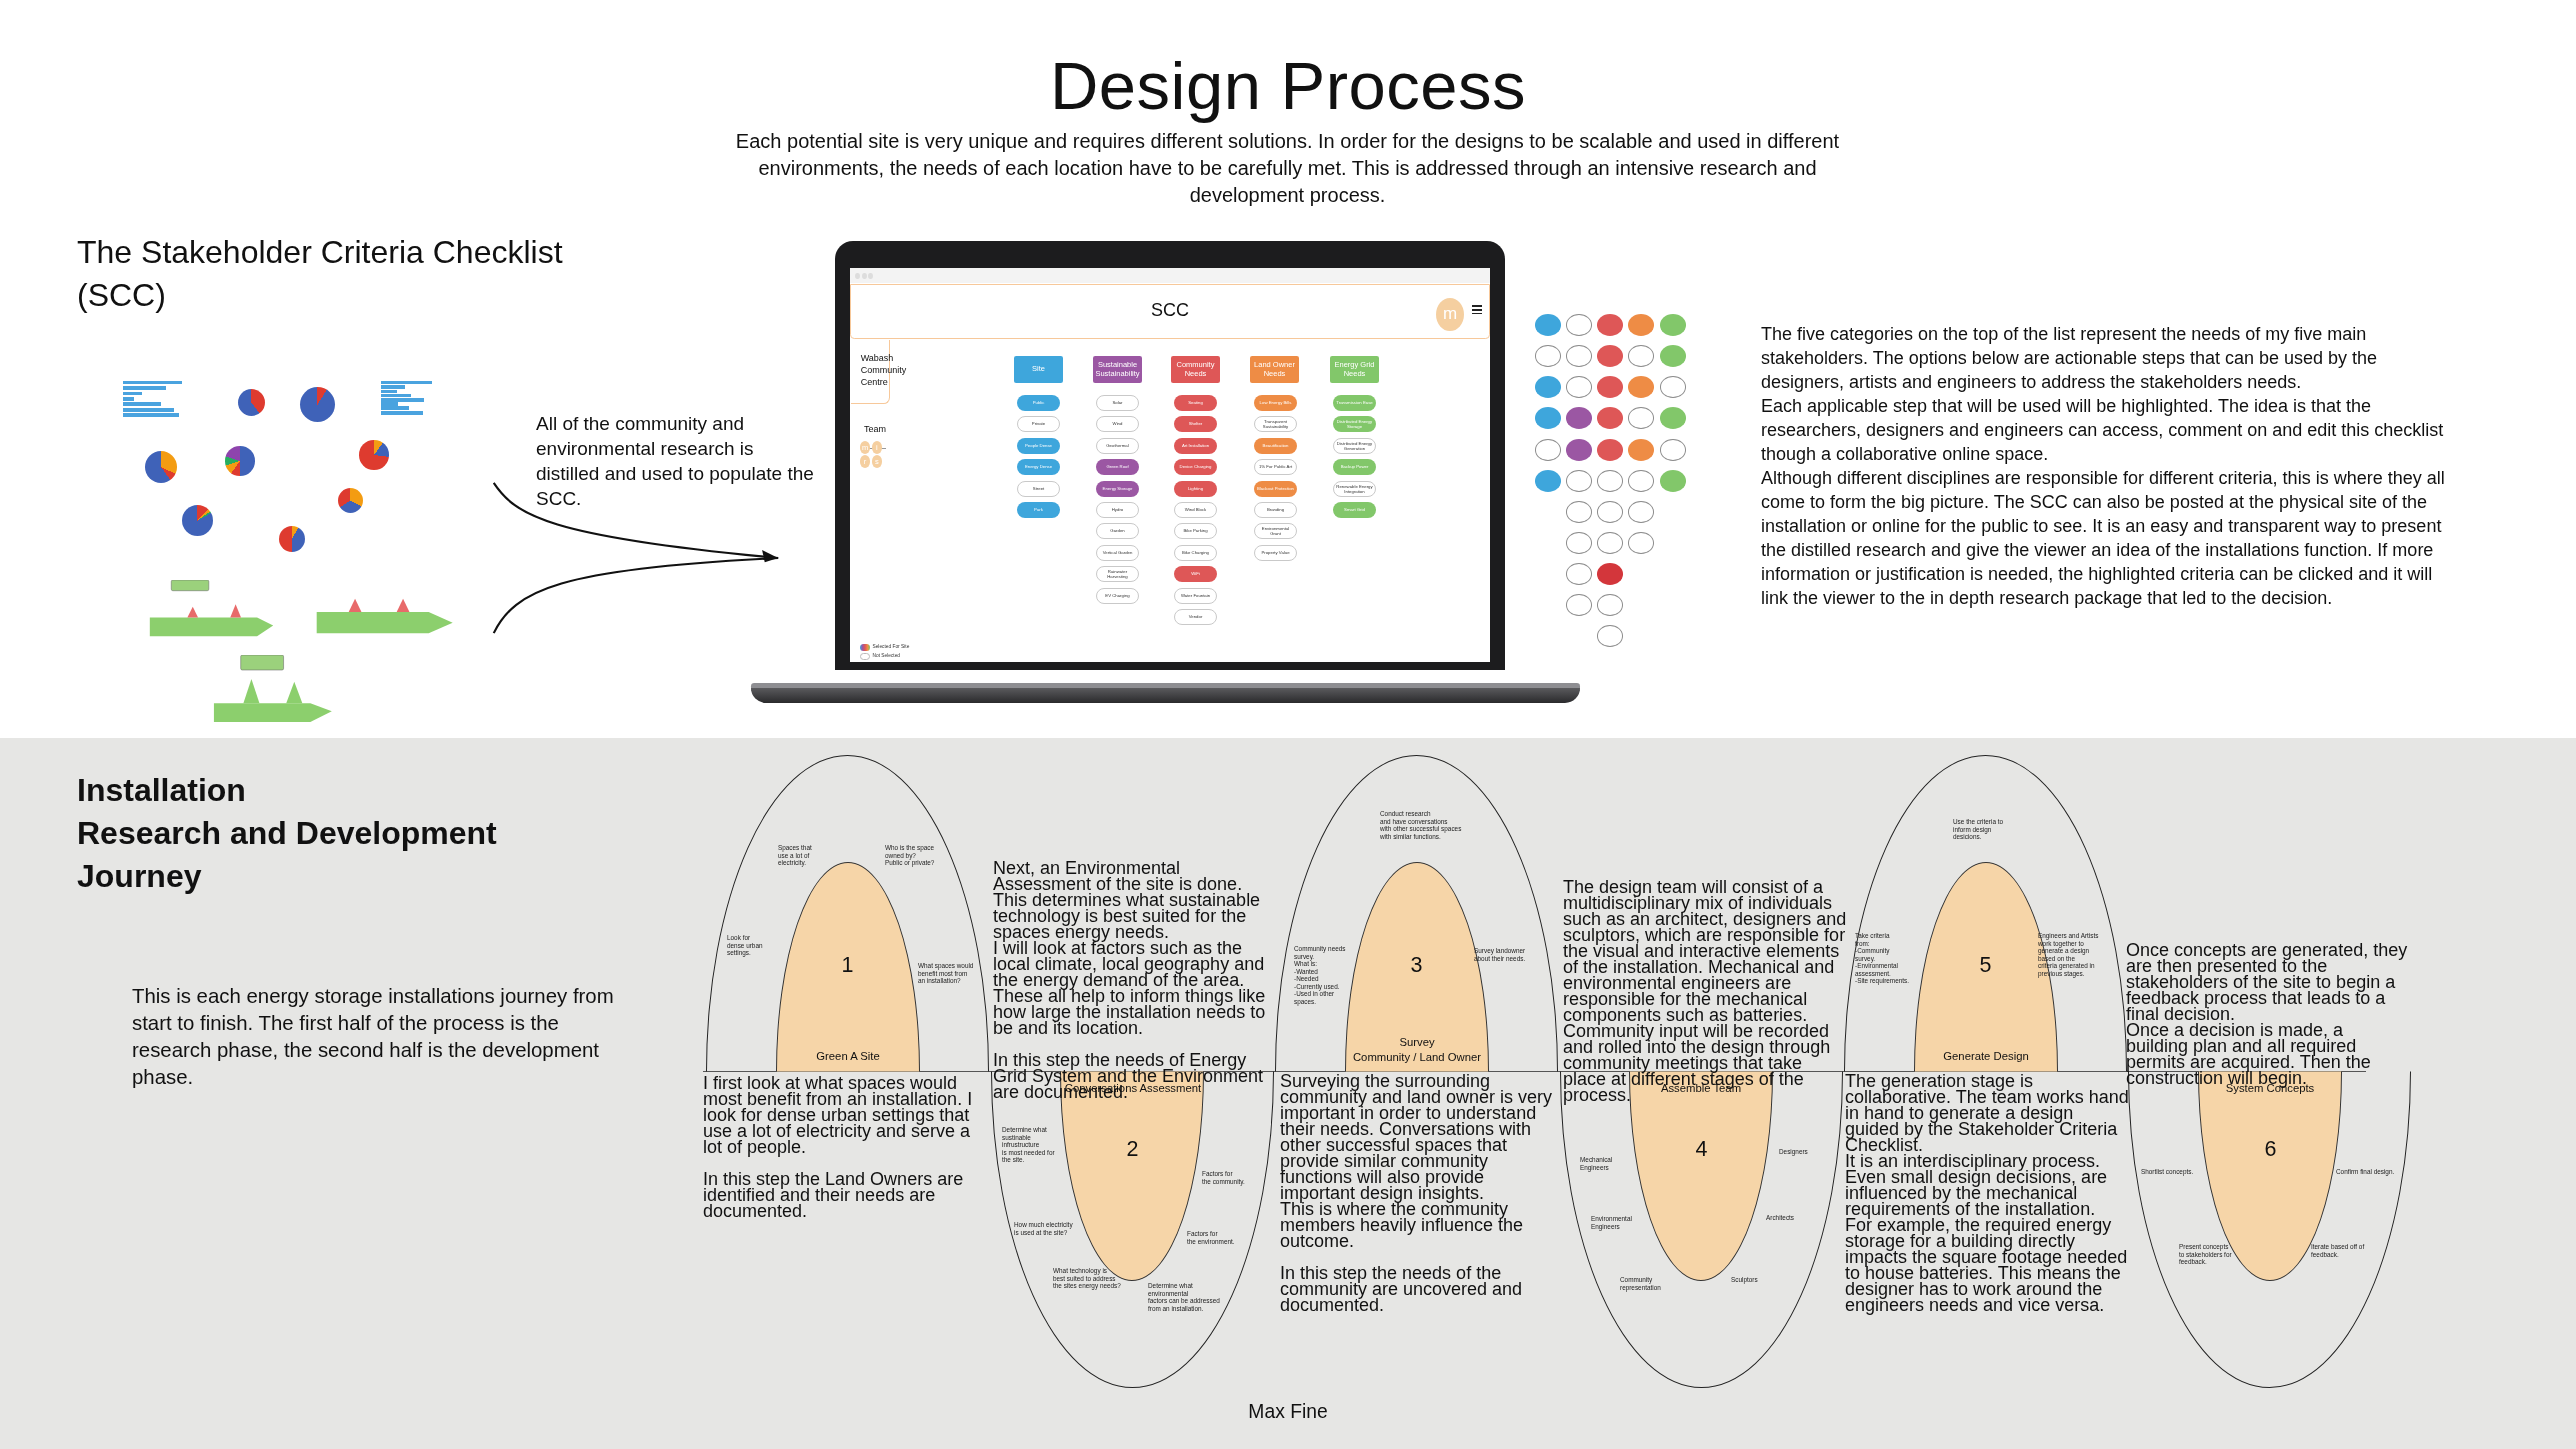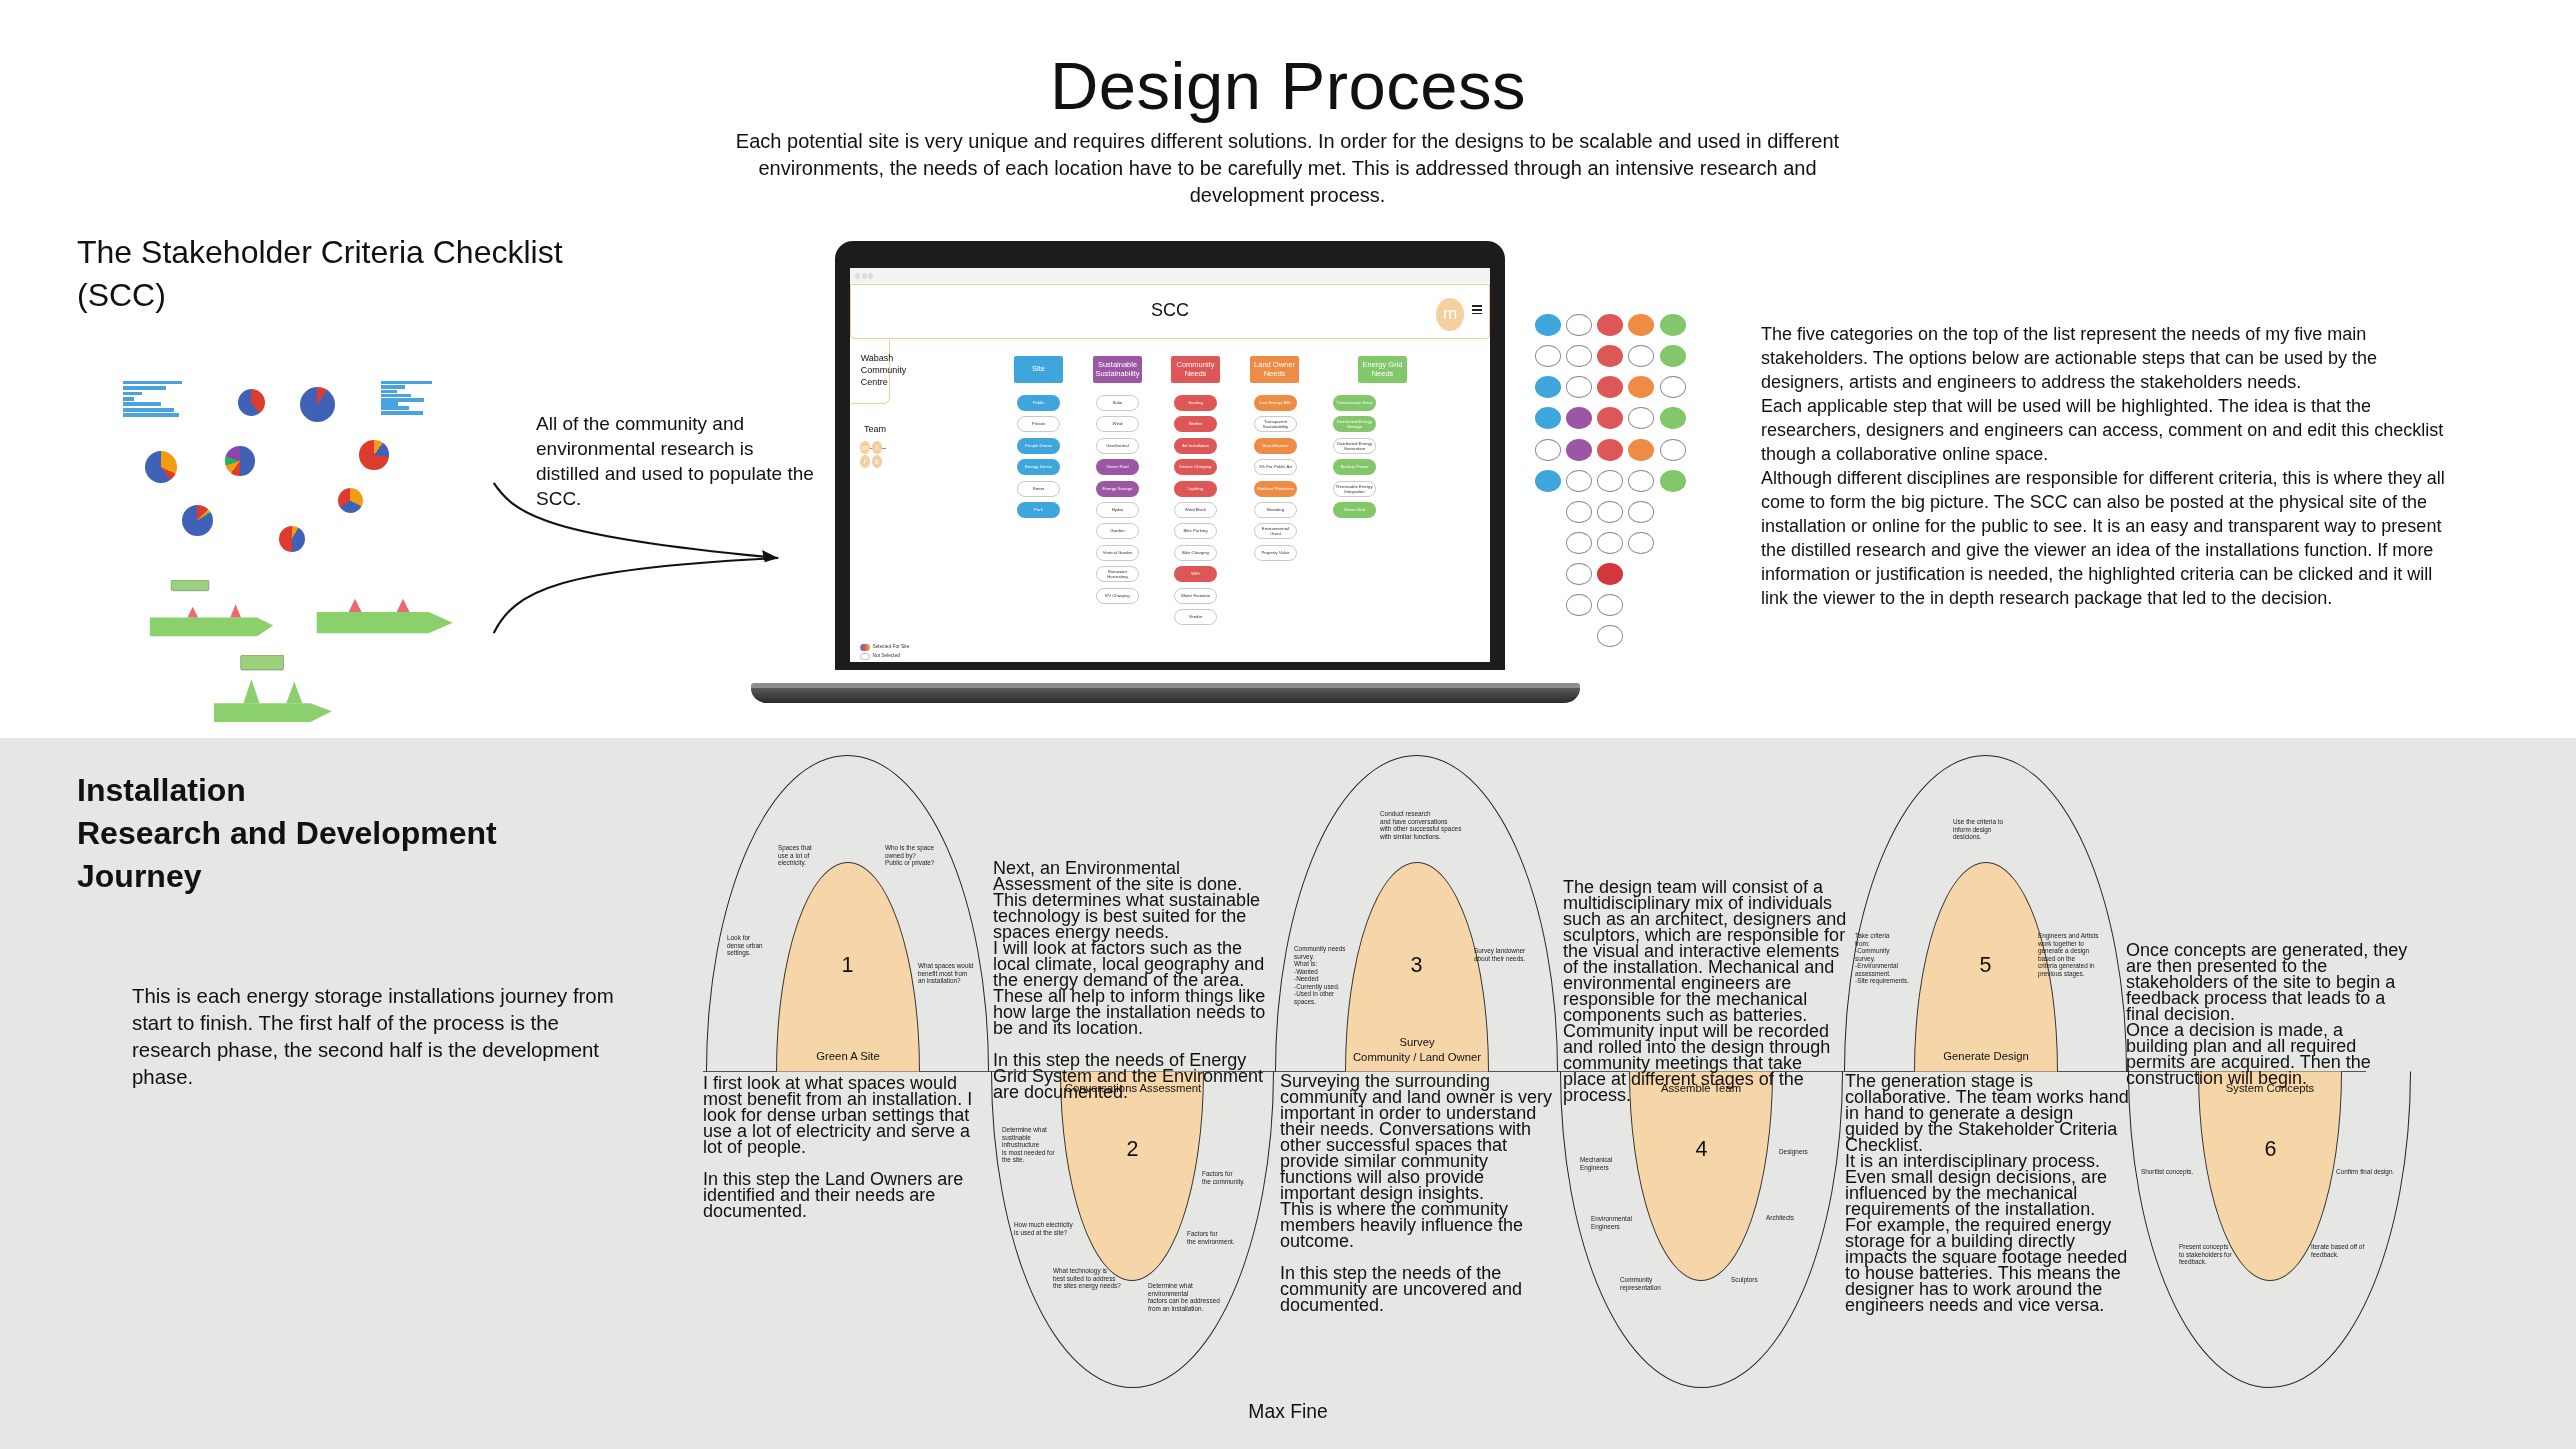--- a/index.html
+++ b/index.html
@@ -187,21 +187,21 @@
         <div class="opt" style="left: 324px; width: 43px; top: 341px;">Vendor</div>
         <div class="cat" style="left: 400px; top: 88px; width: 49px; background: rgb(238, 140, 69);">Land Owner Needs</div>
         <div class="opt sel" style="left: 404px; width: 43px; top: 127px; background: rgb(238, 140, 69);">Low Energy Bills</div>
         <div class="opt" style="left: 404px; width: 43px; top: 148px;">Transparent Sustainability</div>
         <div class="opt sel" style="left: 404px; width: 43px; top: 170px; background: rgb(238, 140, 69);">Beautification</div>
         <div class="opt" style="left: 404px; width: 43px; top: 191px;">1% For Public Art</div>
         <div class="opt sel" style="left: 404px; width: 43px; top: 213px; background: rgb(238, 140, 69);">Blackout Protection</div>
         <div class="opt" style="left: 404px; width: 43px; top: 234px;">Branding</div>
         <div class="opt" style="left: 404px; width: 43px; top: 255px;">Environmental Grant</div>
         <div class="opt" style="left: 404px; width: 43px; top: 277px;">Property Value</div>
-        <div class="cat" style="left: 480px; top: 88px; width: 49px; background: rgb(130, 199, 106); margin-left: 28px;">Energy Grid Needs</div>
+        <div class="cat" style="left: 480px; top: 88px; width: 49px; background: rgb(130, 199, 106);">Energy Grid Needs</div>
         <div class="opt sel" style="left: 483px; width: 43px; top: 127px; background: rgb(130, 199, 106);">Transmission Ease</div>
         <div class="opt sel" style="left: 483px; width: 43px; top: 148px; background: rgb(130, 199, 106);">Distributed Energy Storage</div>
         <div class="opt" style="left: 483px; width: 43px; top: 170px;">Distributed Energy Generation</div>
         <div class="opt sel" style="left: 483px; width: 43px; top: 191px; background: rgb(130, 199, 106);">Backup Power</div>
         <div class="opt" style="left: 483px; width: 43px; top: 213px;">Renewable Energy Integration</div>
         <div class="opt sel" style="left: 483px; width: 43px; top: 234px; background: rgb(130, 199, 106);">Smart Grid</div>
       </div>
 
     <span class="legend-swatch" style="left:9.7px;top:376px;background:linear-gradient(90deg,#3ea6dc,#9b57a3,#de5757,#ee8c45,#82c76a);"></span>
     <span class="legend-text" style="left:22.5px;top:376px">Selected For Site</span>

